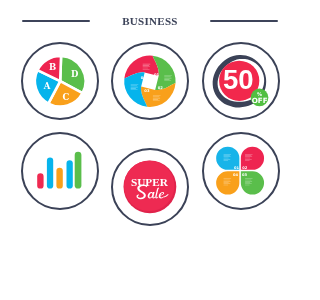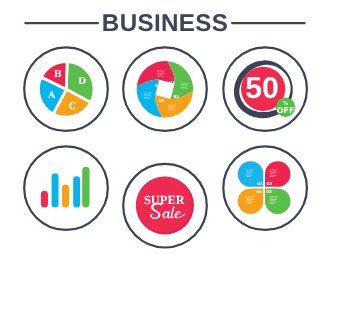--- a/index.html
+++ b/index.html
@@ -6,21 +6,21 @@
   html,body{margin:0;padding:0;background:#fff;}
   body{width:300px;height:300px;font-family:"Liberation Sans",sans-serif;overflow:hidden;}
   #sheet{position:relative;width:300px;height:300px;background:#fff;}
 
   
   .hdr{position:absolute;left:0;top:0;width:300px;height:42px;}
   .hdr .rule{position:absolute;height:2px;background:#3d445a;top:20px;border-radius:1px;}
   .hdr .rule.l{left:22px;width:68px;}
   .hdr .rule.r{left:210px;width:68px;}
   .hdr .title{position:absolute;left:0;top:15px;width:300px;text-align:center;
-     font-family:Liberation Sans, sans-serif;font-weight:700;font-size:22px;
+     font-family:Liberation Serif, serif;font-weight:700;font-size:11px;
      letter-spacing:0.3px;color:#3d445a;line-height:12px;}
 
   
   .ring{position:absolute;width:78px;height:78px;border:2px solid #3b4257;
         border-radius:50%;box-sizing:border-box;}
   .ring > svg{position:absolute;left:-2px;top:-2px;}
   svg{display:block;}
 </style>
 </head>
 <body>

